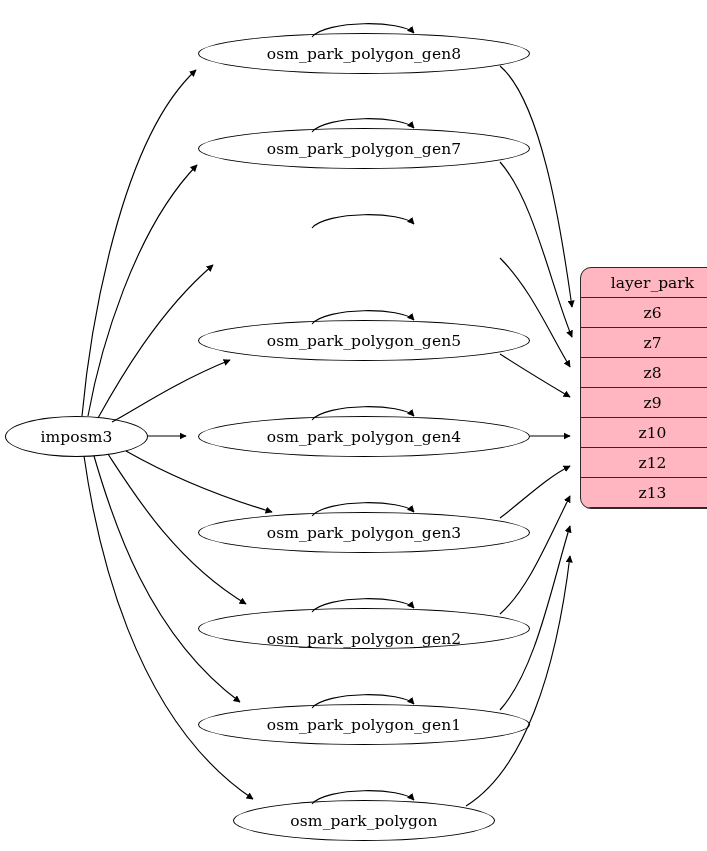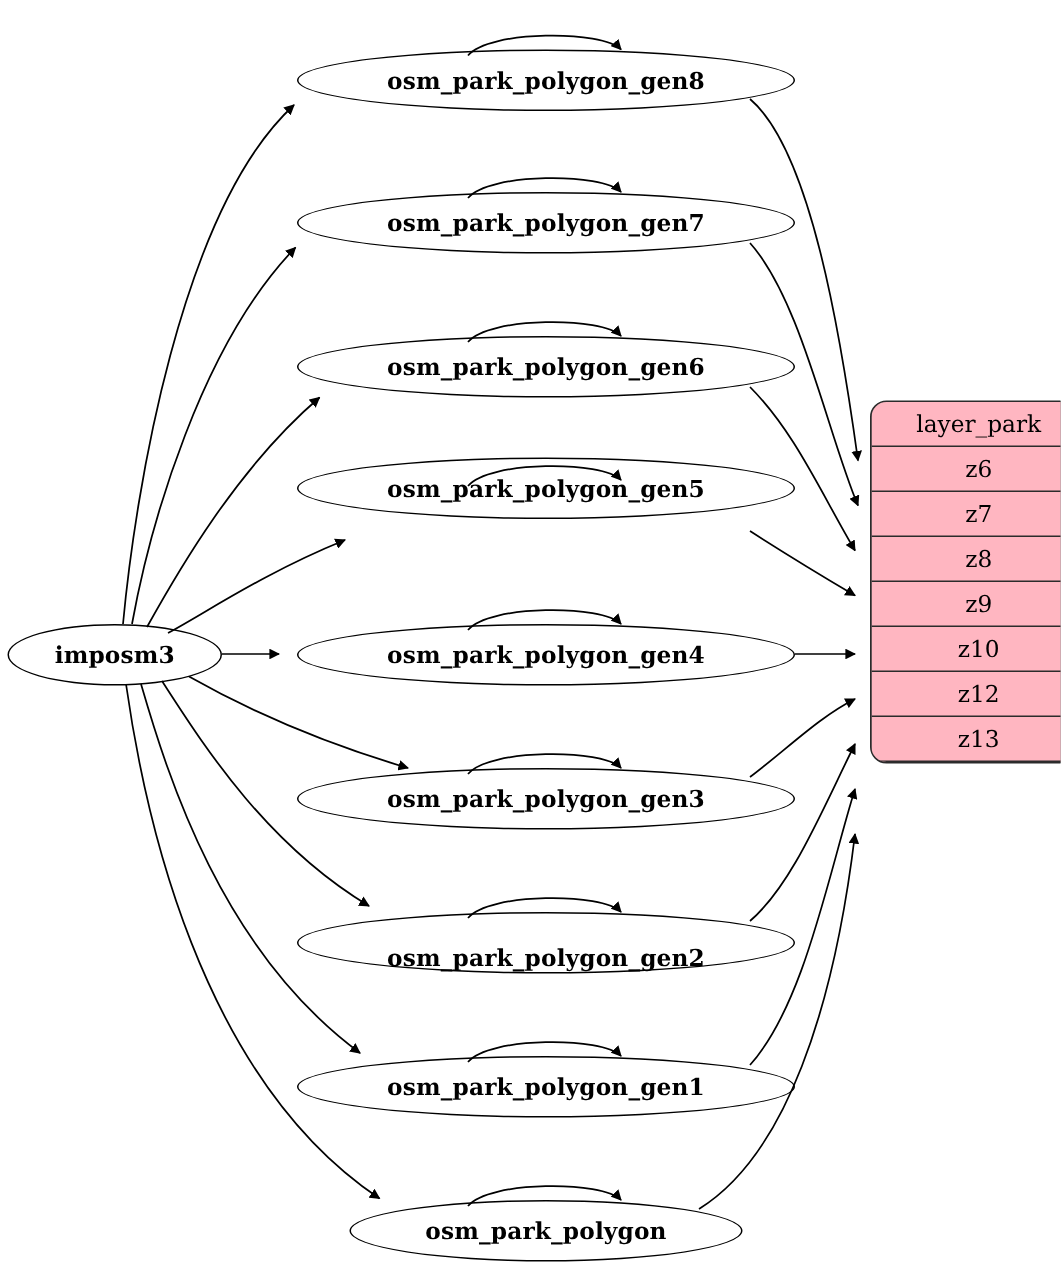--- a/index.html
+++ b/index.html
@@ -35,21 +35,20 @@
     display: flex;
     align-items: center;
     justify-content: center;
   }
   .node-label {
     font-family: "DejaVu Serif", "Liberation Serif", serif;
     font-size: 15.5px;
     color: #000000;
     white-space: nowrap;
     letter-spacing: 0.1px;
-    font-weight: bold;
   }
   #record-table {
     position: absolute;
     left: 580px;
     top: 267px;
     width: 145px;
     box-sizing: border-box;
     border: 1.3px solid #2b2b2b;
     border-radius: 11px;
     background: #404040;
@@ -130,25 +129,22 @@
   </div>
 
   <div class="node-ellipse" style="left:198px; top:33px; width:332px; height:41px;">
     <span class="node-label">osm_park_polygon_gen8</span>
   </div>
 
   <div class="node-ellipse" style="left:198px; top:128px; width:332px; height:41px;">
     <span class="node-label">osm_park_polygon_gen7</span>
   </div>
 
-  <div class="node-ellipse" style="left:198px; top:224px; width:332px; height:41px;">
-    <span class="node-label">osm_park_polygon_gen6</span>
-  </div>
 
-  <div class="node-ellipse" style="left:198px; top:305px; width:332px; height:41px;">
+  <div class="node-ellipse" style="left:198px; top:320px; width:332px; height:41px;">
     <span class="node-label">osm_park_polygon_gen5</span>
   </div>
 
   <div class="node-ellipse" style="left:198px; top:416px; width:332px; height:41px;">
     <span class="node-label">osm_park_polygon_gen4</span>
   </div>
 
   <div class="node-ellipse" style="left:198px; top:512px; width:332px; height:41px;">
     <span class="node-label">osm_park_polygon_gen3</span>
   </div>

